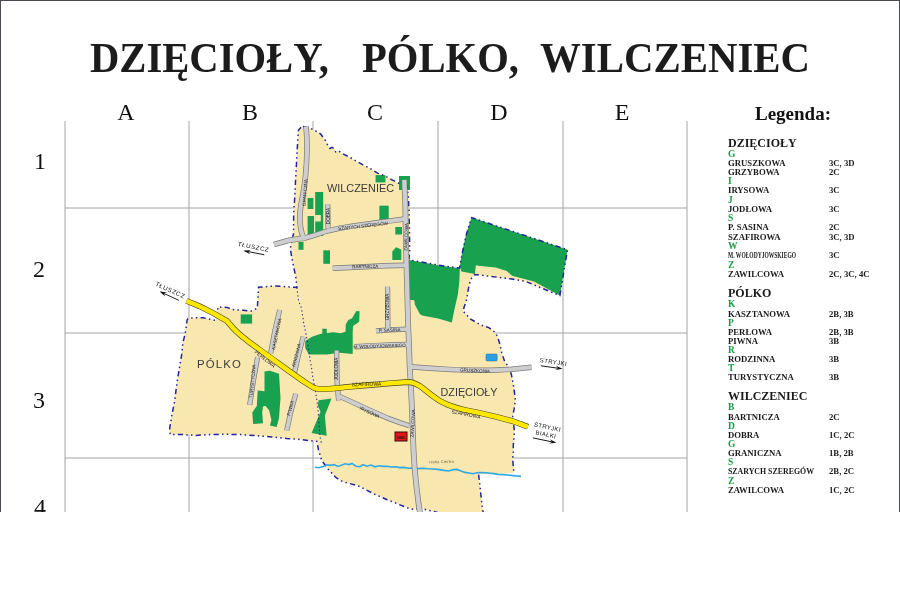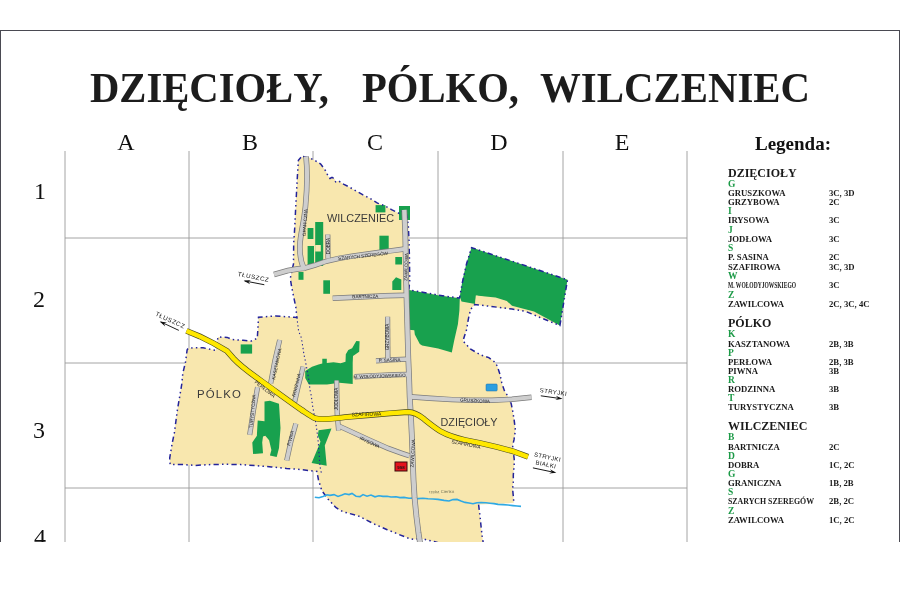--- a/index.html
+++ b/index.html
@@ -1,16 +1,16 @@
 <!DOCTYPE html>
 <html><head>
 <meta charset="utf-8">
 <style>
 html,body{margin:0;padding:0;background:#fff;} *{-webkit-font-smoothing:antialiased;}
-#page{position:relative;width:900px;height:512px;background:#fff;overflow:hidden;margin-top:30px;}
+#page{position:relative;width:900px;height:512px;background:#fff;overflow:hidden;}
 svg{position:absolute;top:0;left:0;}
 text{font-family:"Liberation Sans",sans-serif;opacity:0.995;} .leg text{font-family:"Liberation Serif",serif;} text.ser{font-family:"Liberation Serif",serif;}
 .ser{font-family:"Liberation Serif",serif;}
 </style>
 </head>
 <body>
 <div id="page">
 <svg width="900" height="591" viewBox="0 0 900 591">
 
 <rect x="0.5" y="0.5" width="899" height="590" fill="#ffffff" stroke="#4a4a52" stroke-width="1"></rect>

